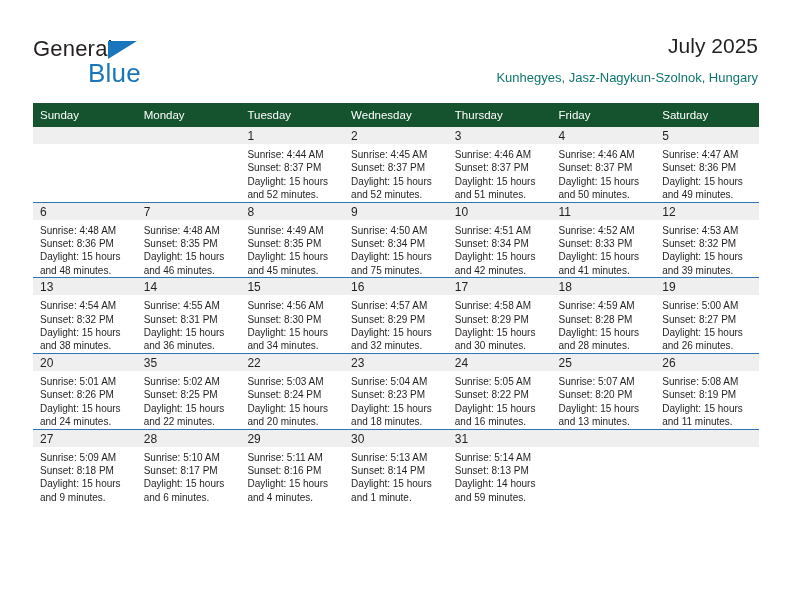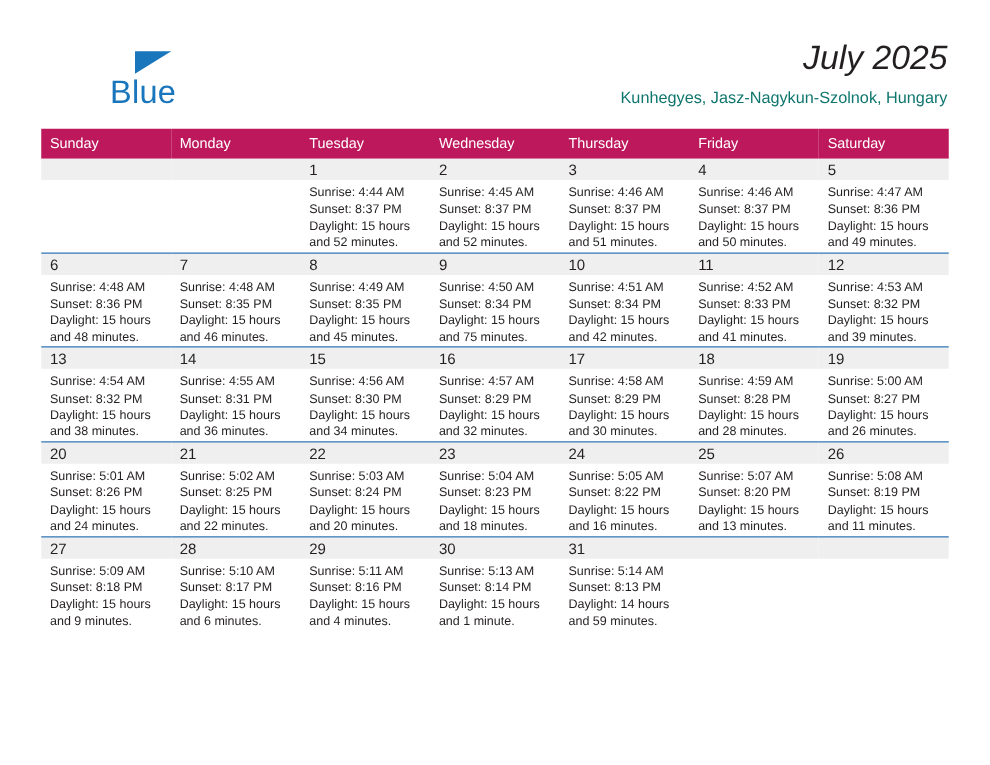--- a/index.html
+++ b/index.html
@@ -66,47 +66,46 @@
     font-family: "Liberation Sans", sans-serif;
   }
 
   .title-block {
     position: absolute;
     right: 34px;
     top: 30px;
     text-align: right;
   }
   .cal-title {
-    font-size: 27px;
+    font-size: 21px;
     color: #231f20;
     line-height: 32px;
     font-weight: normal;
     margin: 0;
-    font-style: italic;
   }
   .cal-subtitle {
     font-size: 13px;
     color: #0f766e;
     line-height: 20px;
     margin: 6px 0 0 1px;
     font-weight: normal;
   }
 
   
   .calendar {
     position: absolute;
     left: 33px;
     top: 103px;
     width: 726px;
     border-collapse: collapse;
     table-layout: fixed;
   }
 
   .calendar th {
-    background: #be185d;
+    background: #14532d;
     color: #ffffff;
     font-size: 11.5px;
     font-weight: normal;
     text-align: left;
     padding: 6px 0 6px 7px;
     height: 12px;
     border: none;
   }
 
   .calendar td {
@@ -146,20 +145,21 @@
   }
 </style>
 </head>
 <body>
 
 <div class="page">
 
   <div class="header">
 
     <div class="logo">
+      <span class="logo-general">General</span>
       <span class="logo-tri"></span>
       <span class="logo-blue">Blue</span>
     </div>
 
     <div class="title-block">
       <h1 class="cal-title">July 2025</h1>
       <h2 class="cal-subtitle">Kunhegyes, Jasz-Nagykun-Szolnok, Hungary</h2>
     </div>
 
   </div>
@@ -364,21 +364,21 @@
           <td>
             <div class="daynum-band">20</div>
             <div class="cell-body">
               <div>Sunrise: 5:01 AM</div>
               <div>Sunset: 8:26 PM</div>
               <div>Daylight: 15 hours</div>
               <div>and 24 minutes.</div>
             </div>
           </td>
           <td>
-            <div class="daynum-band">21</div>
+            <div class="daynum-band">35</div>
             <div class="cell-body">
               <div>Sunrise: 5:02 AM</div>
               <div>Sunset: 8:25 PM</div>
               <div>Daylight: 15 hours</div>
               <div>and 22 minutes.</div>
             </div>
           </td>
           <td>
             <div class="daynum-band">22</div>
             <div class="cell-body">

